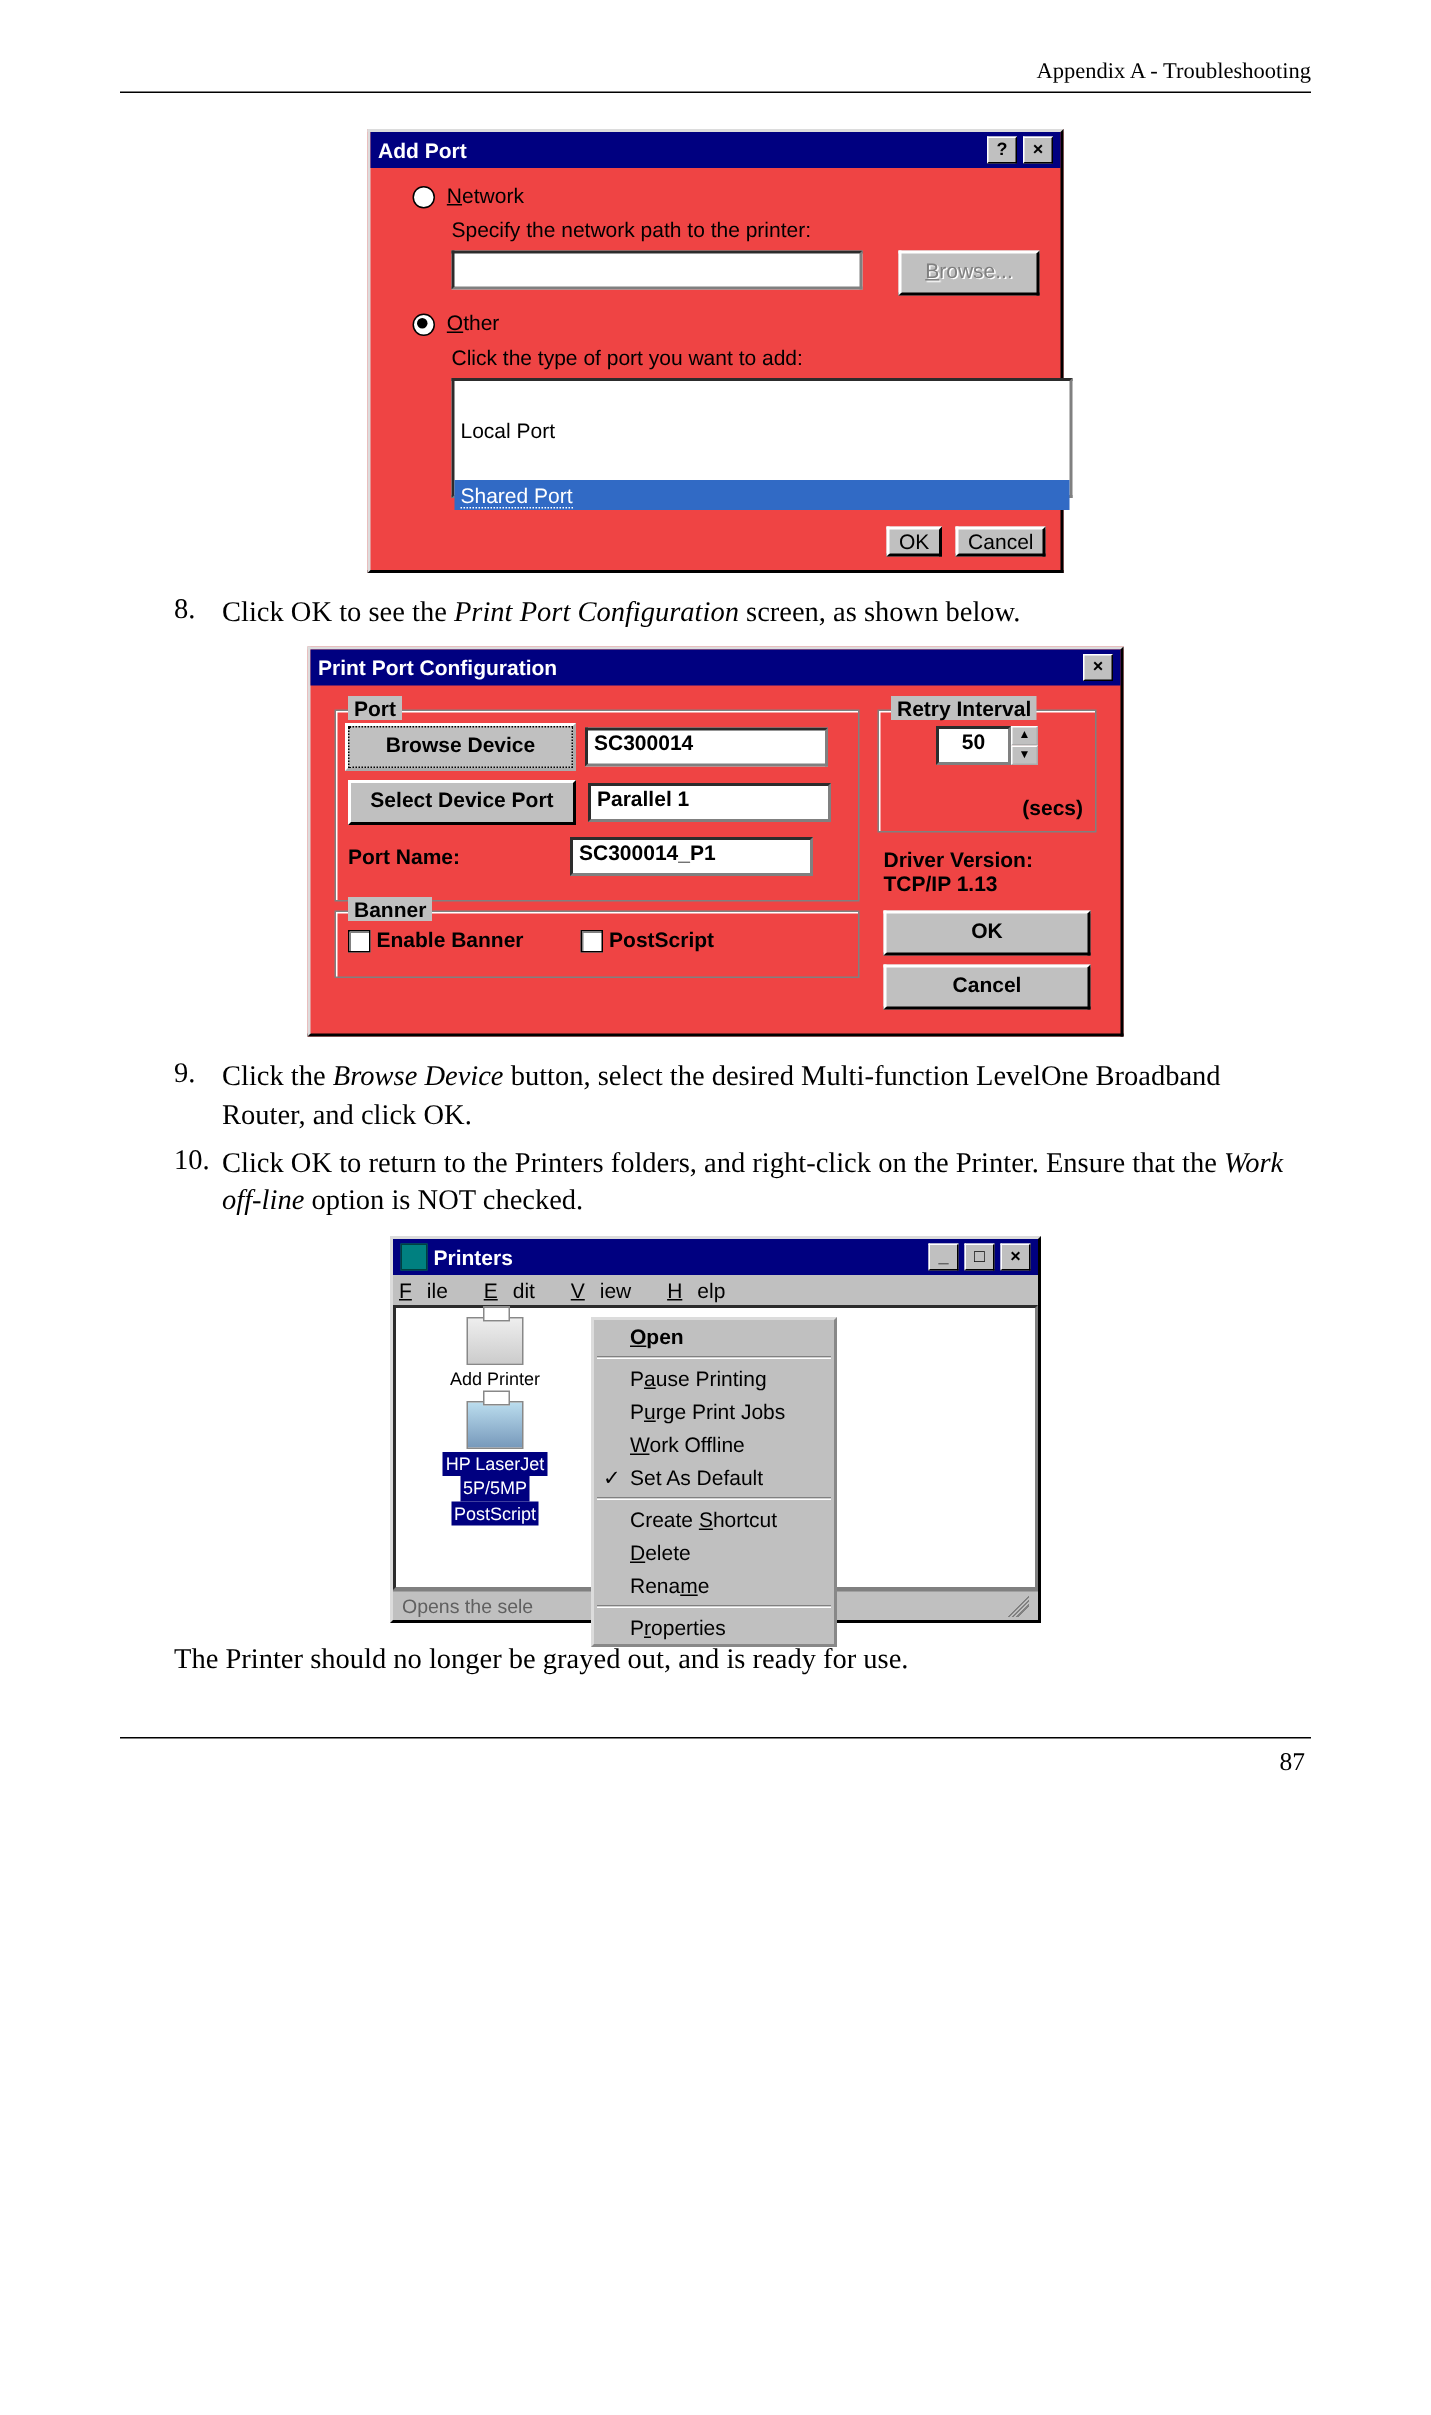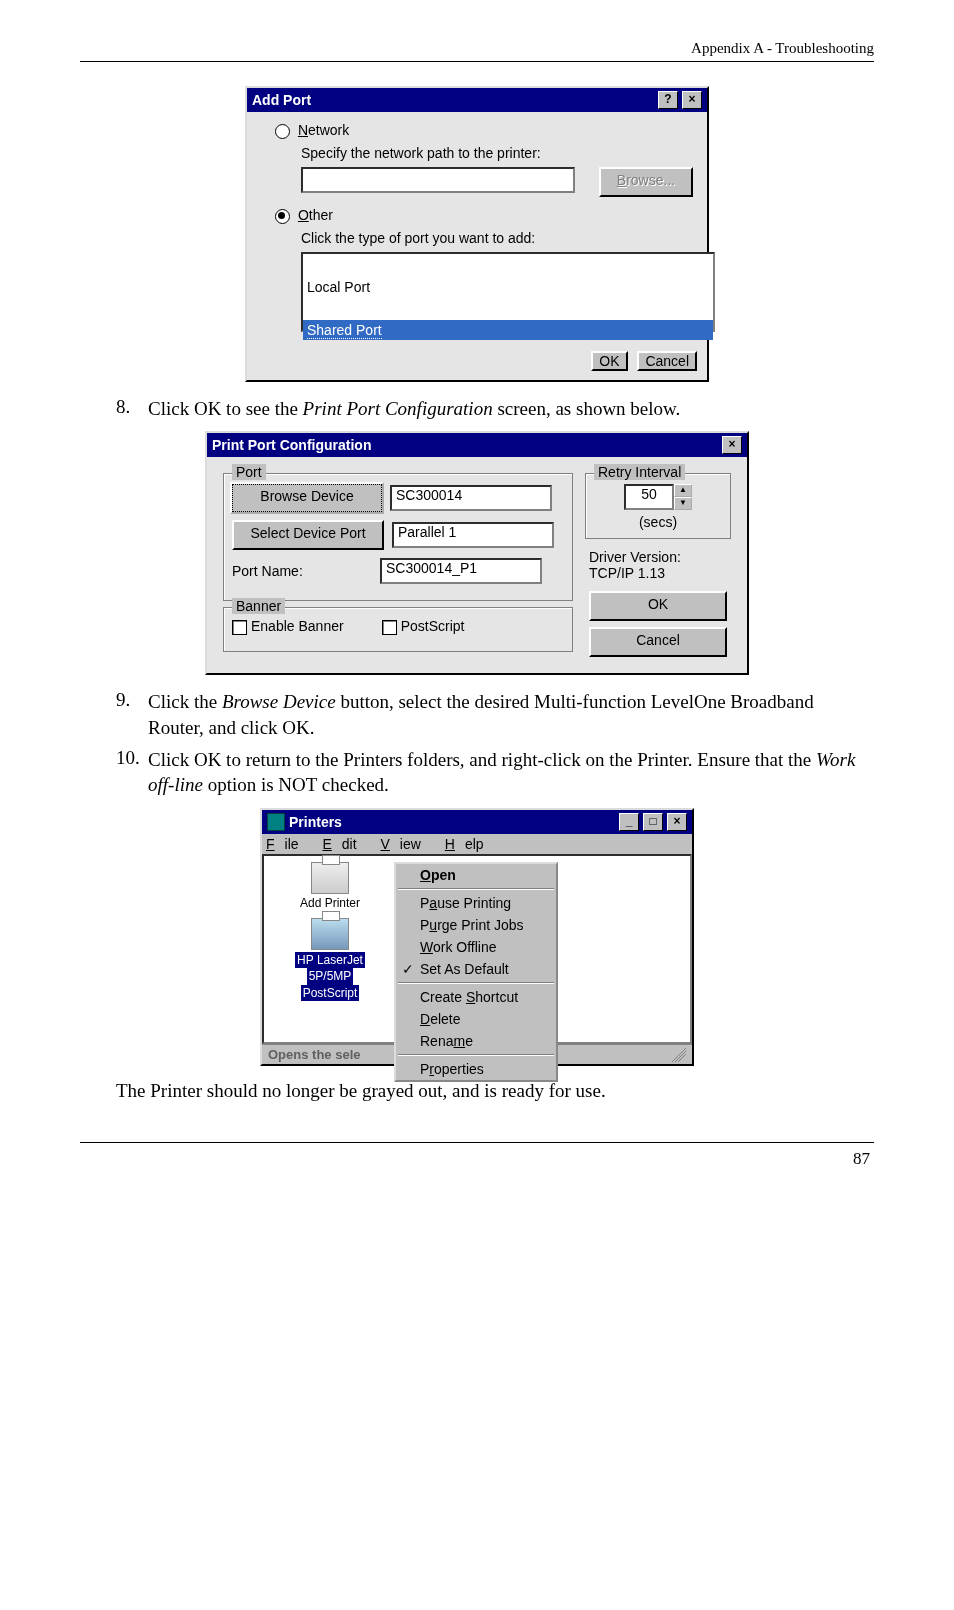--- a/index.html
+++ b/index.html
@@ -25,21 +25,21 @@
     margin: 0 0 24px 0;
   }
   .hr-bottom {
     border: none;
     border-top: 1px solid #000;
     margin: 40px 0 6px 0;
   }
   .dialog {
     font-family: Tahoma, Arial, sans-serif;
     font-size: 14px;
-    background: #e5e5e5;
+    background: #ef4444;
     border: 2px solid #000;
     border-top-color:#dcdcdc;
     border-left-color:#dcdcdc;
     margin: 0 auto 14px auto;
   }
   .dlg-addport { width: 460px; }
   .dlg-ppc     { width: 540px; }
   .dlg-printers{ width: 430px; }
   .titlebar {
     background: #000080;
@@ -231,21 +231,21 @@
     position:absolute; left:6px;
   }
   .statusbar {
     background:#c0c0c0;
     border-top:1px solid #808080;
     padding:2px 6px;
     font-size:13px;
     color:#606060;
     display:flex;
   }
-  .statusbar .sp { flex:1;font-weight:bold; }
+  .statusbar .sp { flex:1; }
   .resize-grip {
     width:14px;
     background:
       linear-gradient(135deg, transparent 50%, #808080 50%, #808080 55%, transparent 55%),
       linear-gradient(135deg, transparent 60%, #808080 60%, #808080 65%, transparent 65%),
       linear-gradient(135deg, transparent 70%, #808080 70%, #808080 75%, transparent 75%);
   }
   .page-num {
     text-align:right;
     font-size:17px;
@@ -316,21 +316,21 @@
       <span class="num">8.</span>
       <span class="txt"><span>Click OK to see the </span><span class="italic">Print Port Configuration</span><span> screen, as shown below.</span></span>
     </li>
   </ol>
 
   <div class="dialog dlg-ppc">
     <div class="titlebar">
       <span class="title-text">Print Port Configuration</span>
       <div class="tb-btn">×</div>
     </div>
-    <div class="dlg-body" style="display:flex; gap:8px;">
+    <div class="dlg-body" style="display:flex; gap:8px;font-weight:bold;">
       <div style="flex:1;">
         <div class="groupbox">
           <div class="groupbox-title">Port</div>
           <div class="field-row">
             <div class="winbtn" style="width:136px; border:1px dotted #000; outline:2px outset #fff;">Browse Device</div>
             <div class="sunken-input" style="width:150px;">SC300014</div>
           </div>
           <div class="field-row">
             <div class="winbtn" style="width:136px;">Select Device Port</div>
             <div class="sunken-input" style="width:150px;">Parallel 1</div>
@@ -351,21 +351,21 @@
       <div style="width:150px;">
         <div class="groupbox" style="text-align:center;">
           <div class="groupbox-title">Retry Interval</div>
           <div class="spinner">
             <div class="sunken-input">50</div>
             <div class="spinbtns">
                 <div>▲</div>
                 <div>▼</div>
               </div>
           </div>
-          <div style="margin-top:4px;">(secs)</div>
+          <div style="margin-top:20px;text-align:right;">(secs)</div>
         </div>
         <div style="margin:10px 6px 10px 6px; font-size:14px;">
           <div>Driver Version:</div>
           <div>TCP/IP  1.13</div>
         </div>
         <div class="winbtn" style="display:block; margin:6px;">OK</div>
         <div class="winbtn" style="display:block; margin:6px;">Cancel</div>
       </div>
     </div>
   </div>

